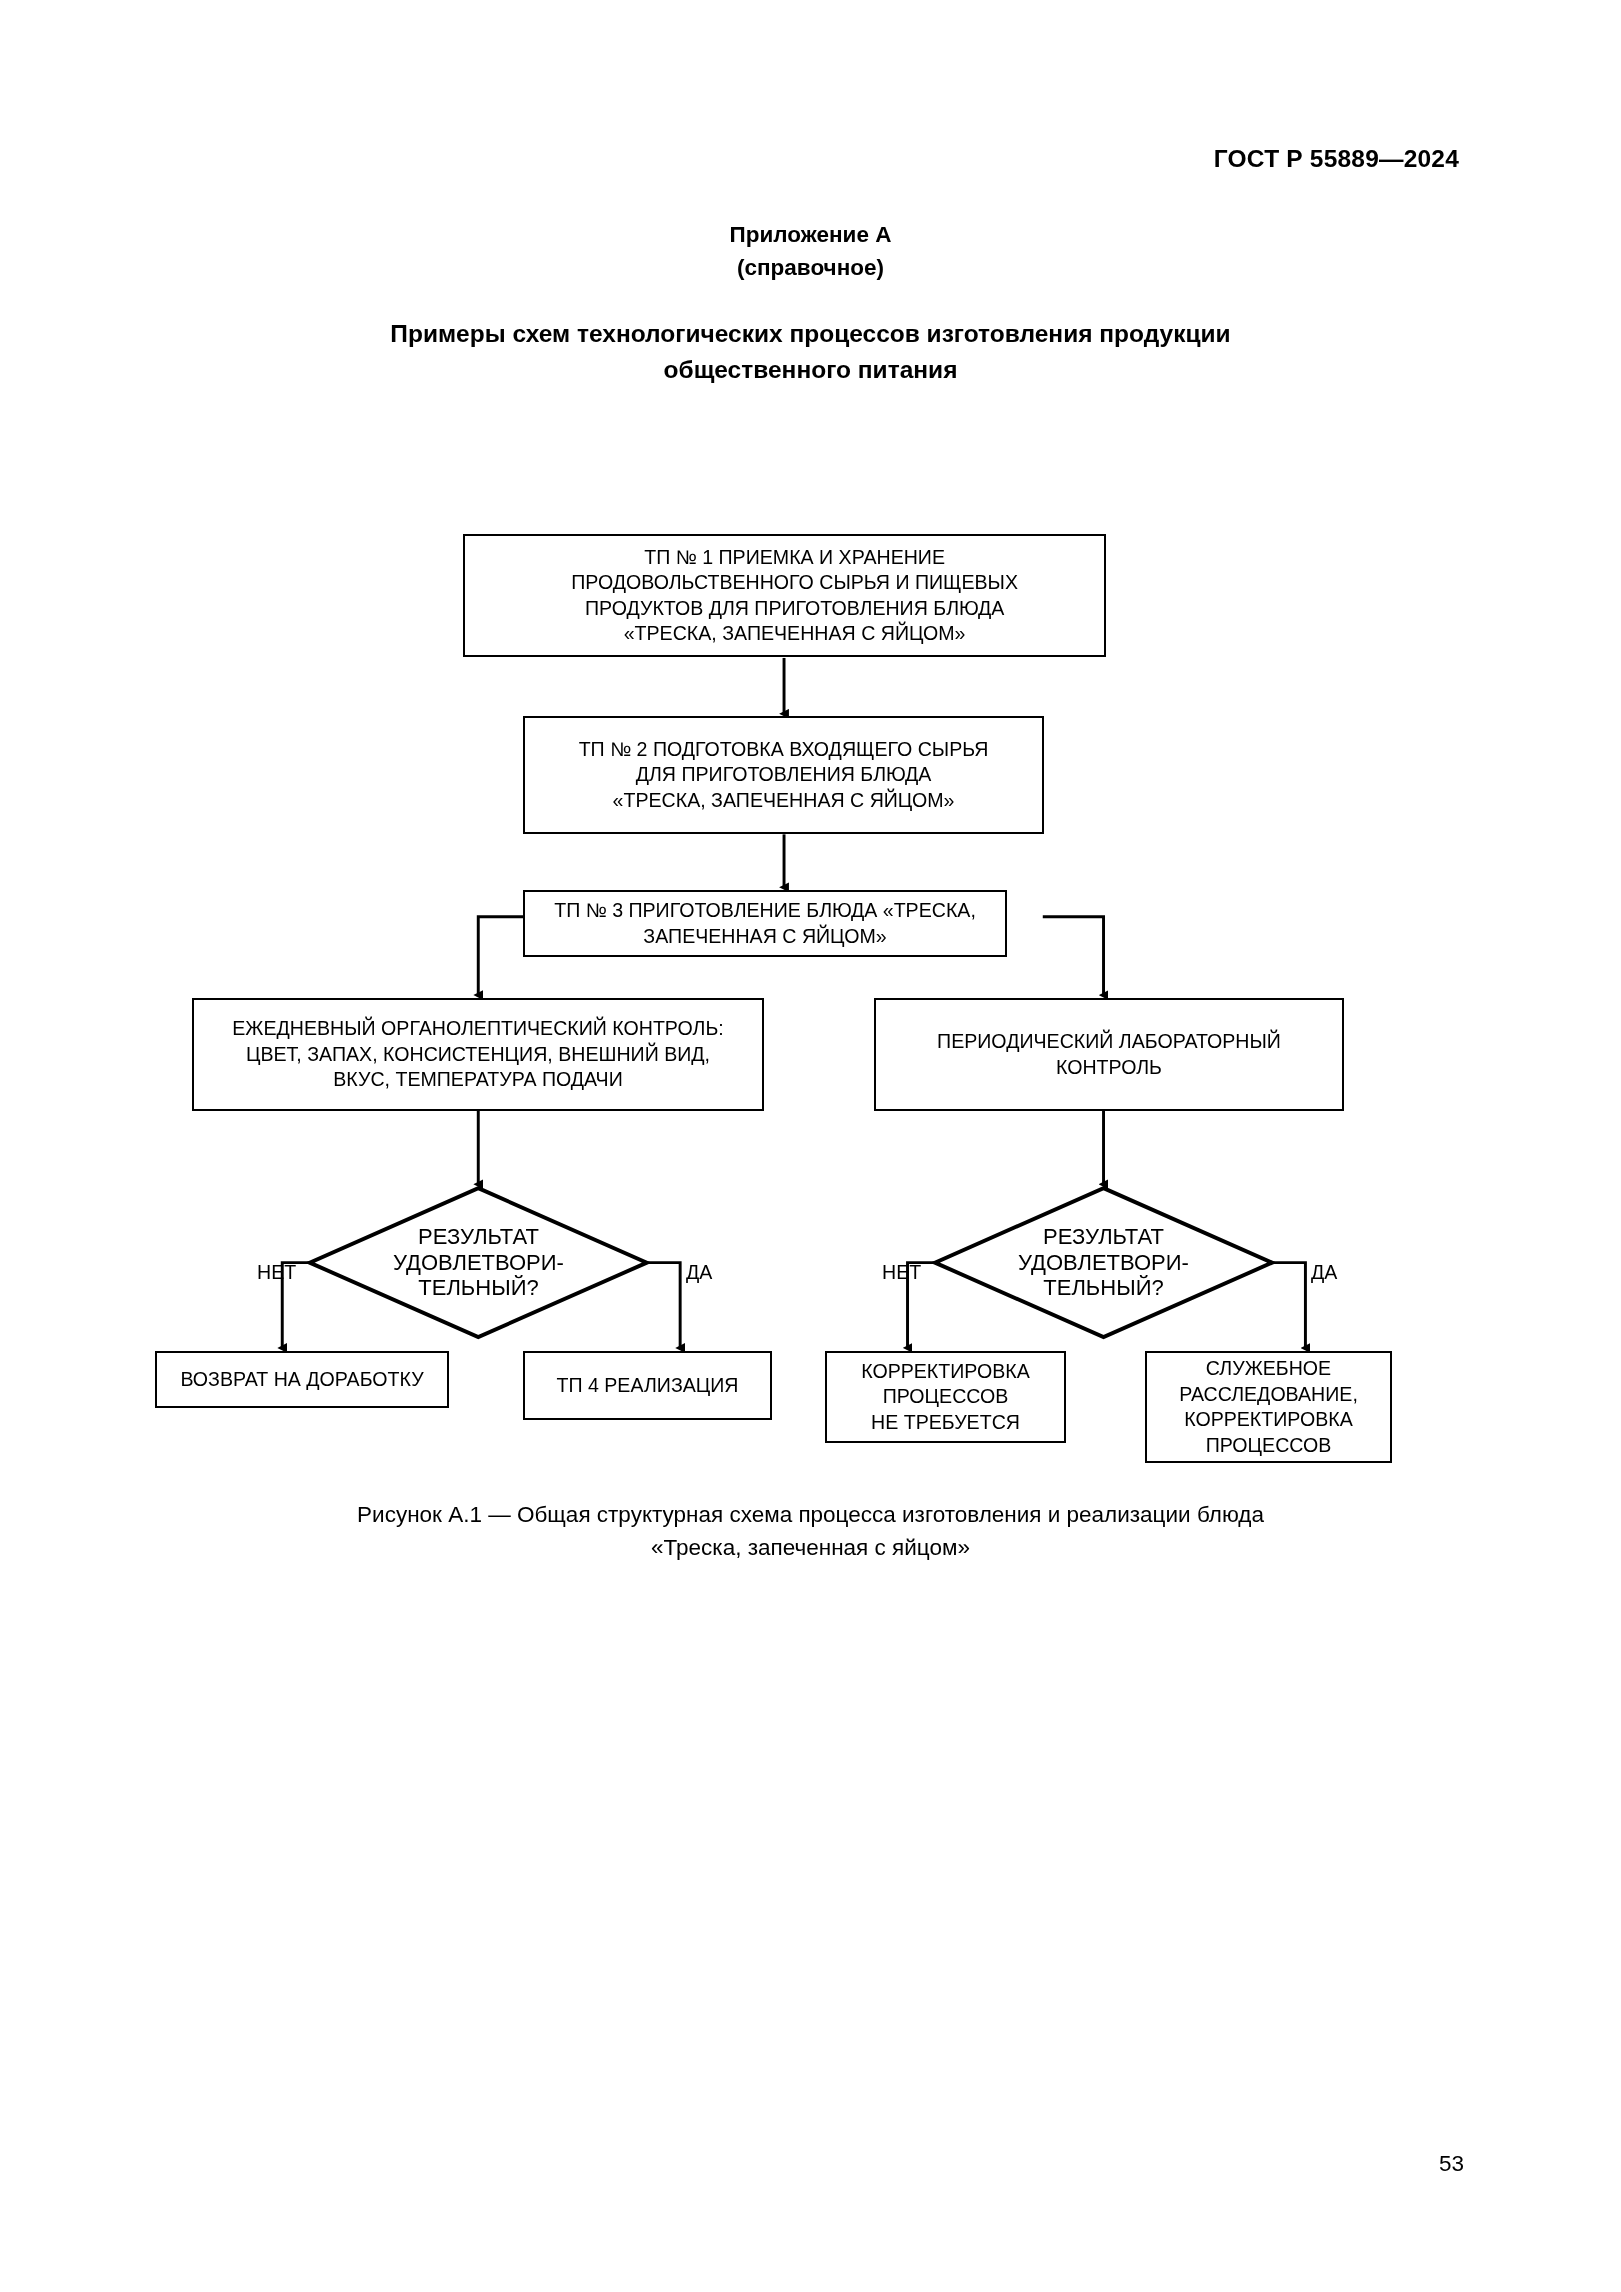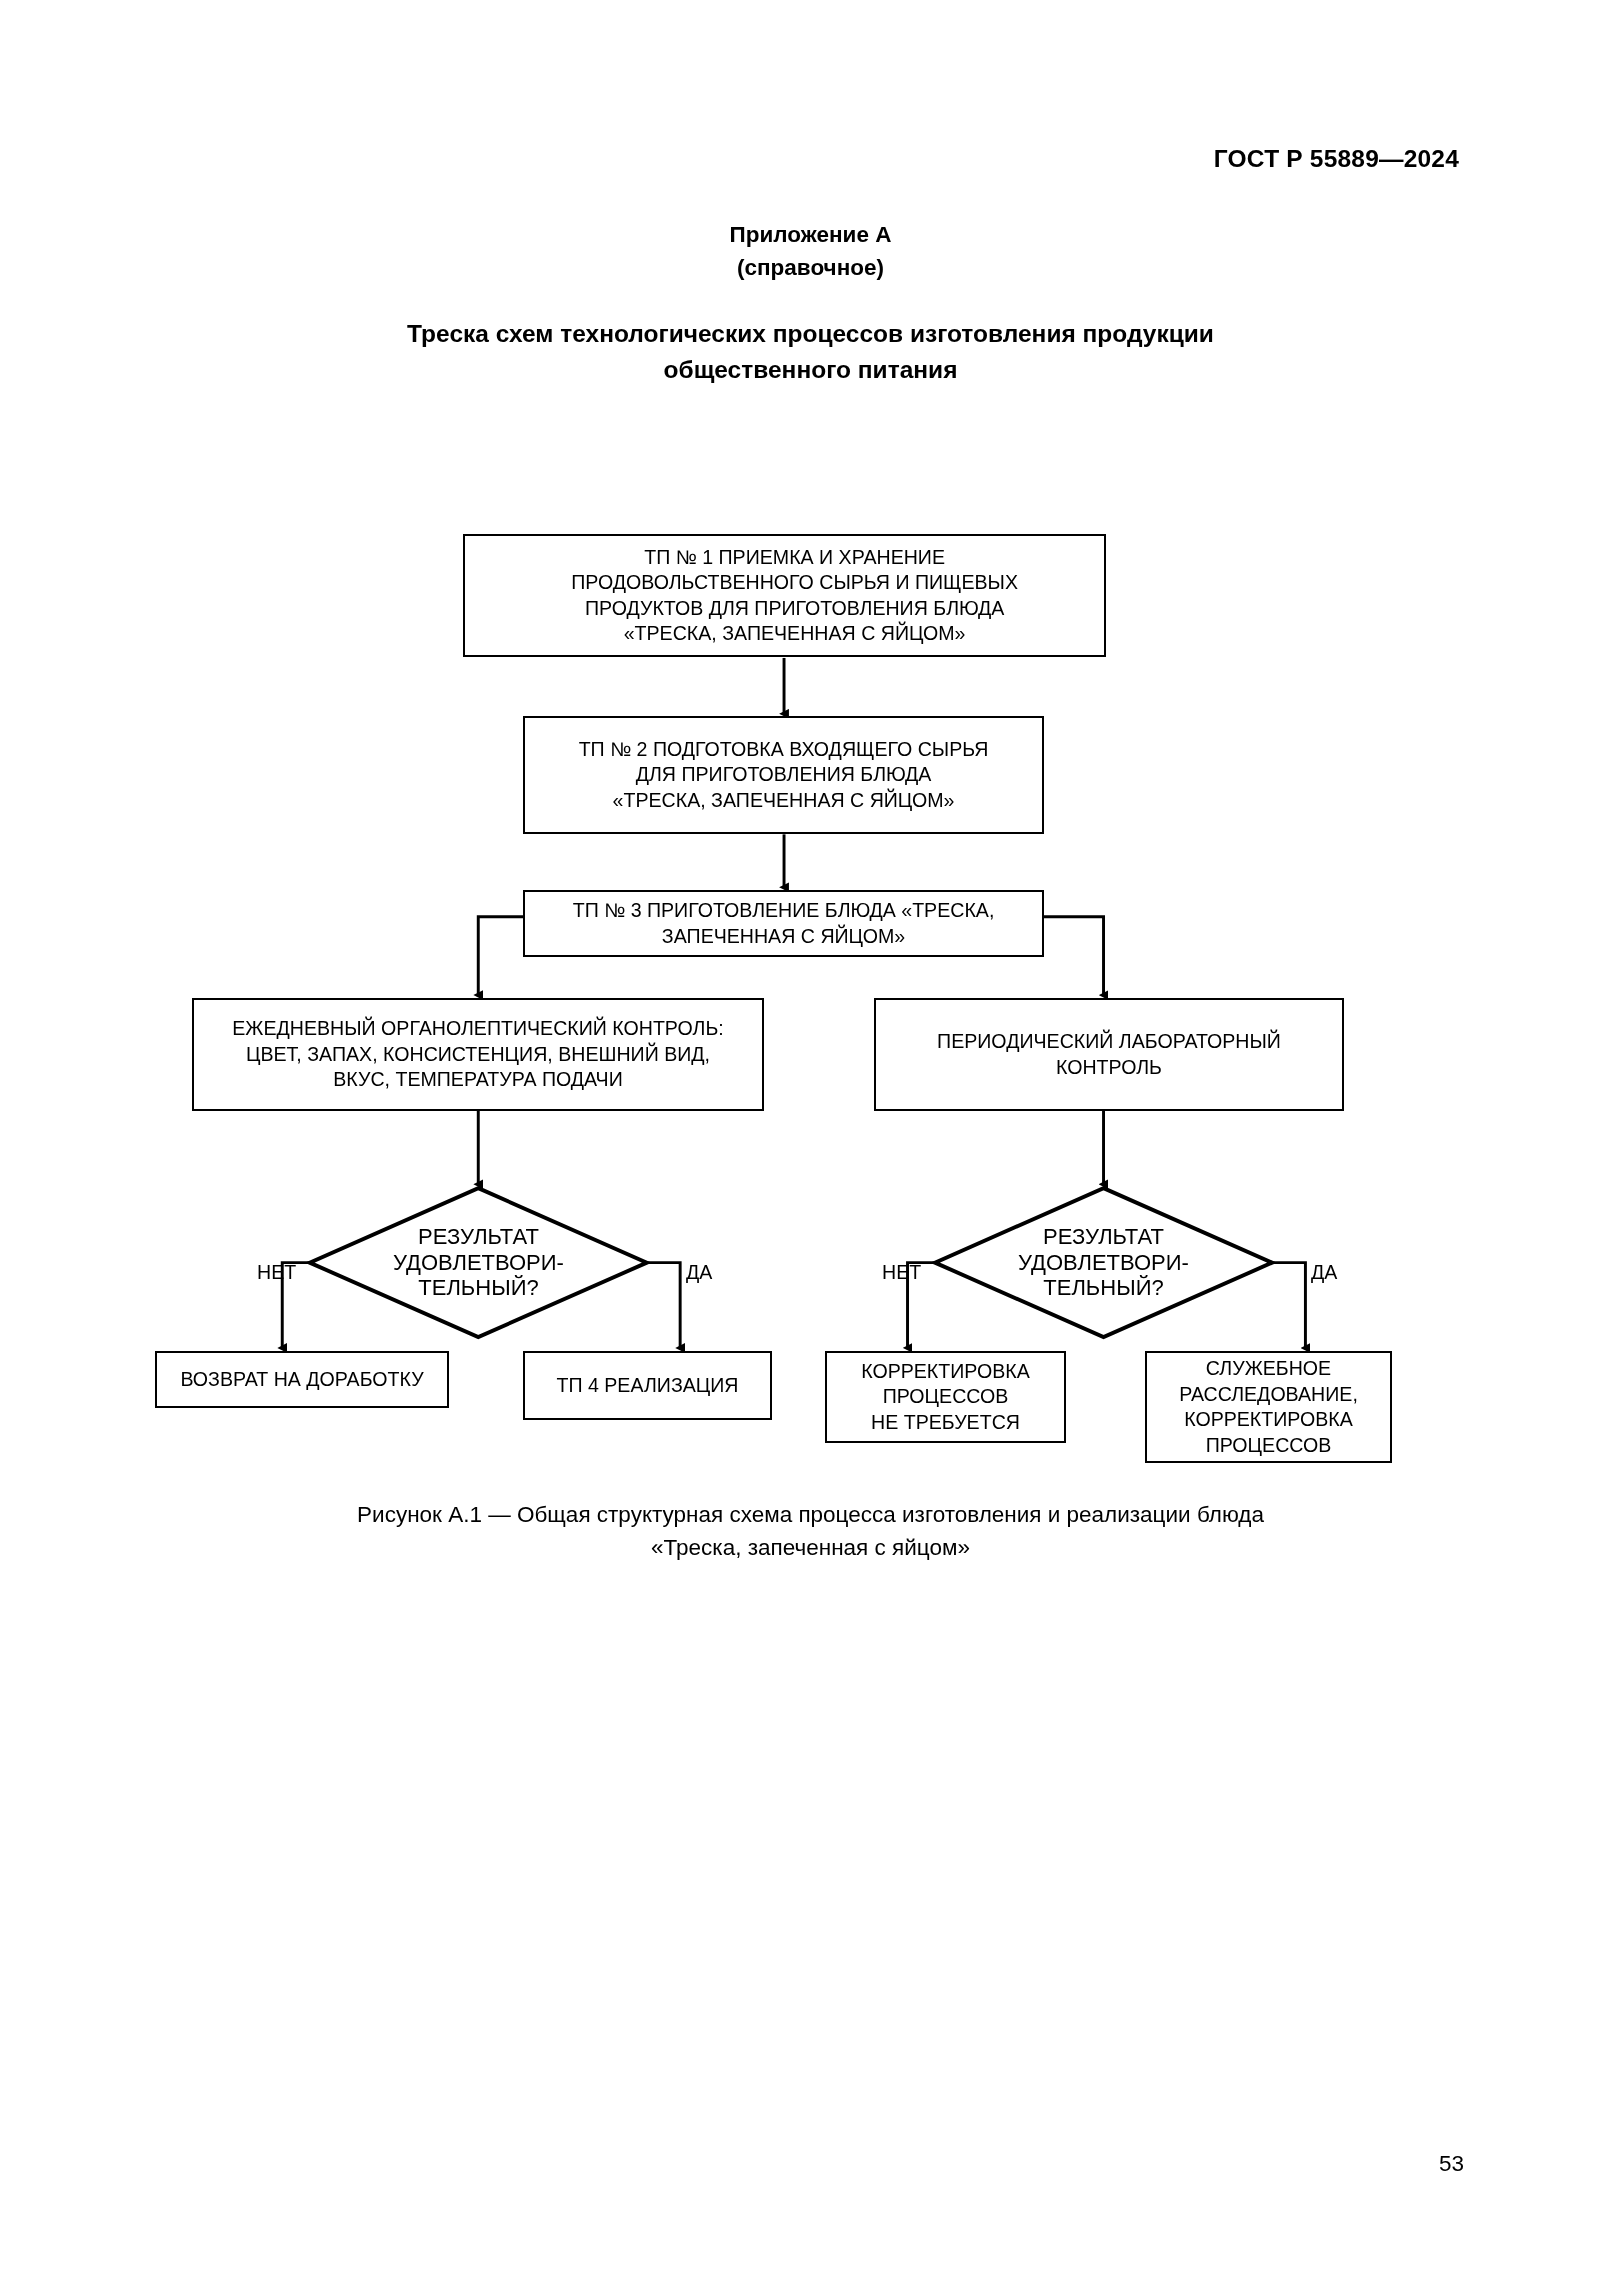--- a/index.html
+++ b/index.html
@@ -136,21 +136,21 @@
 <div class="page">
 
   <div class="doc-header">ГОСТ Р 55889—2024</div>
 
   <div class="appendix-block">
     <div class="appendix-line">Приложение А</div>
     <div class="appendix-line">(справочное)</div>
   </div>
 
   <div class="appendix-title">
-    <div>Треска схем технологических процессов изготовления продукции</div>
+    <div>Примеры схем технологических процессов изготовления продукции</div>
     <div>общественного питания</div>
   </div>
 
 
   <svg class="flow" viewBox="0 0 1654 2339" xmlns="http://www.w3.org/2000/svg">
     <defs>
       <marker id="arrow" markerWidth="10" markerHeight="10" refX="5" refY="5" orient="auto" markerUnits="userSpaceOnUse">
         <path d="M0,0 L10,0 L5,10 z" fill="#000000"></path>
       </marker>
     </defs>
@@ -186,21 +186,21 @@
 ПРОДУКТОВ ДЛЯ ПРИГОТОВЛЕНИЯ  БЛЮДА
 «ТРЕСКА, ЗАПЕЧЕННАЯ С ЯЙЦОМ»</span>
   </div>
 
   <div class="node" style="left:523px; top:716px; width:521px; height:118px;">
     <span>ТП № 2 ПОДГОТОВКА ВХОДЯЩЕГО СЫРЬЯ
 ДЛЯ ПРИГОТОВЛЕНИЯ БЛЮДА
 «ТРЕСКА, ЗАПЕЧЕННАЯ С ЯЙЦОМ»</span>
   </div>
 
-  <div class="node" style="left:523px; top:890px; width:521px; height:67px;">
+  <div class="node" style="left:523px; top:890px; width:484px; height:67px;">
     <span>ТП № 3 ПРИГОТОВЛЕНИЕ БЛЮДА «ТРЕСКА,
 ЗАПЕЧЕННАЯ С ЯЙЦОМ»</span>
   </div>
 
   <div class="node" style="left:192px; top:998px; width:572px; height:113px;">
     <span>ЕЖЕДНЕВНЫЙ ОРГАНОЛЕПТИЧЕСКИЙ КОНТРОЛЬ:
 ЦВЕТ, ЗАПАХ, КОНСИСТЕНЦИЯ, ВНЕШНИЙ ВИД,
 ВКУС, ТЕМПЕРАТУРА ПОДАЧИ</span>
   </div>
 

